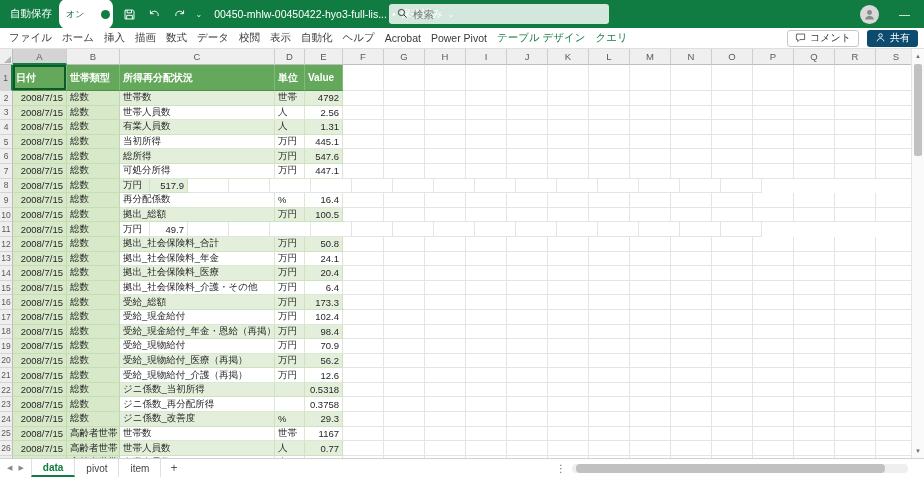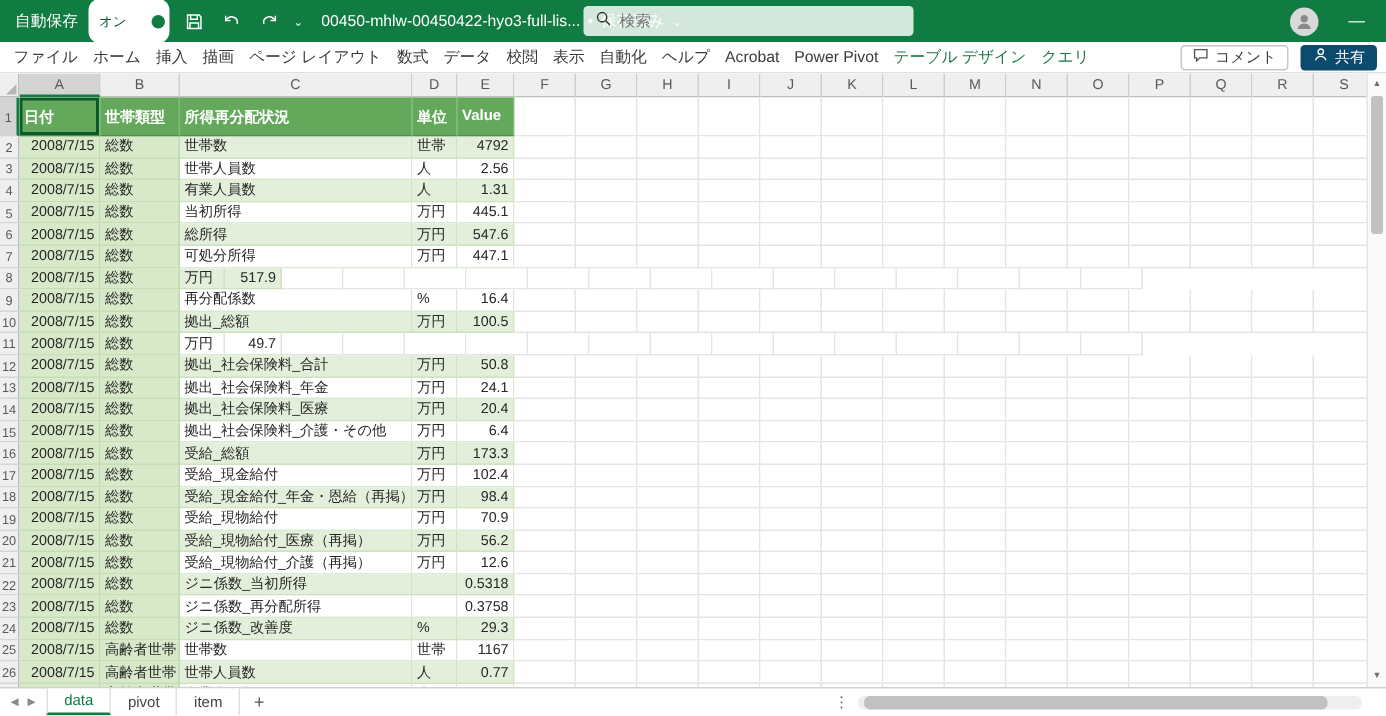--- a/index.html
+++ b/index.html
@@ -60,21 +60,21 @@
   .vs-arrow.down{position:absolute;bottom:0;left:0;right:0}
   .vs-thumb{position:absolute;top:15px;left:2px;right:2px;height:92px;background:#C1C1C1;border-radius:2px;cursor:pointer}
 
   
   .tabbar{position:absolute;left:0;right:0;bottom:0;height:19px;background:#FFF;border-top:1px solid #D1D1D1;display:flex;align-items:stretch;font-size:10px;color:#444}
   .tabnav{display:flex;align-items:center;gap:6px;padding:0 7px;color:#8A8A8A;font-size:7px}
   .tabnav span{cursor:pointer}
   #sheetTabs{display:flex;align-items:stretch}
   .stab{display:flex;align-items:center;padding:0 11px;border-right:1px solid #E0E0E0;cursor:pointer;background:#FFF}
   .stab:first-child{border-left:1px solid #E0E0E0}
-  .stab.active{color:#0E7C41;font-weight:normal;border-bottom:2px solid #107C41}
+  .stab.active{color:#0E7C41;font-weight:bold;border-bottom:2px solid #107C41}
   .addsheet{display:flex;align-items:center;padding:0 9px;font-size:12px;color:#555;cursor:pointer}
   .tab-spacer{flex:1}
   .tab-dots{display:flex;align-items:center;padding:0 6px;color:#666;font-size:10px;cursor:pointer}
   .hscroll{align-self:center;width:336px;height:9px;background:#EFEFEF;border-radius:4px;margin-right:16px;position:relative;flex:none}
   .hs-thumb{position:absolute;left:4px;top:0;height:9px;width:92%;background:#C1C1C1;border-radius:4px;cursor:pointer}
 </style>
 </head>
 <body>
 
 <div class="app">
@@ -134,21 +134,20 @@
       <span class="minimize">—</span>
     </div>
   </div>
 
   <div class="ribbon">
     <div id="ribbonTabs">
         <div class="rtab">ファイル</div>
         <div class="rtab">ホーム</div>
         <div class="rtab">挿入</div>
         <div class="rtab">描画</div>
-        <div class="rtab">ページ レイアウト</div>
         <div class="rtab">数式</div>
         <div class="rtab">データ</div>
         <div class="rtab">校閲</div>
         <div class="rtab">表示</div>
         <div class="rtab">自動化</div>
         <div class="rtab">ヘルプ</div>
         <div class="rtab">Acrobat</div>
         <div class="rtab">Power Pivot</div>
         <div class="rtab ctx">テーブル デザイン</div>
         <div class="rtab ctx">クエリ</div>

